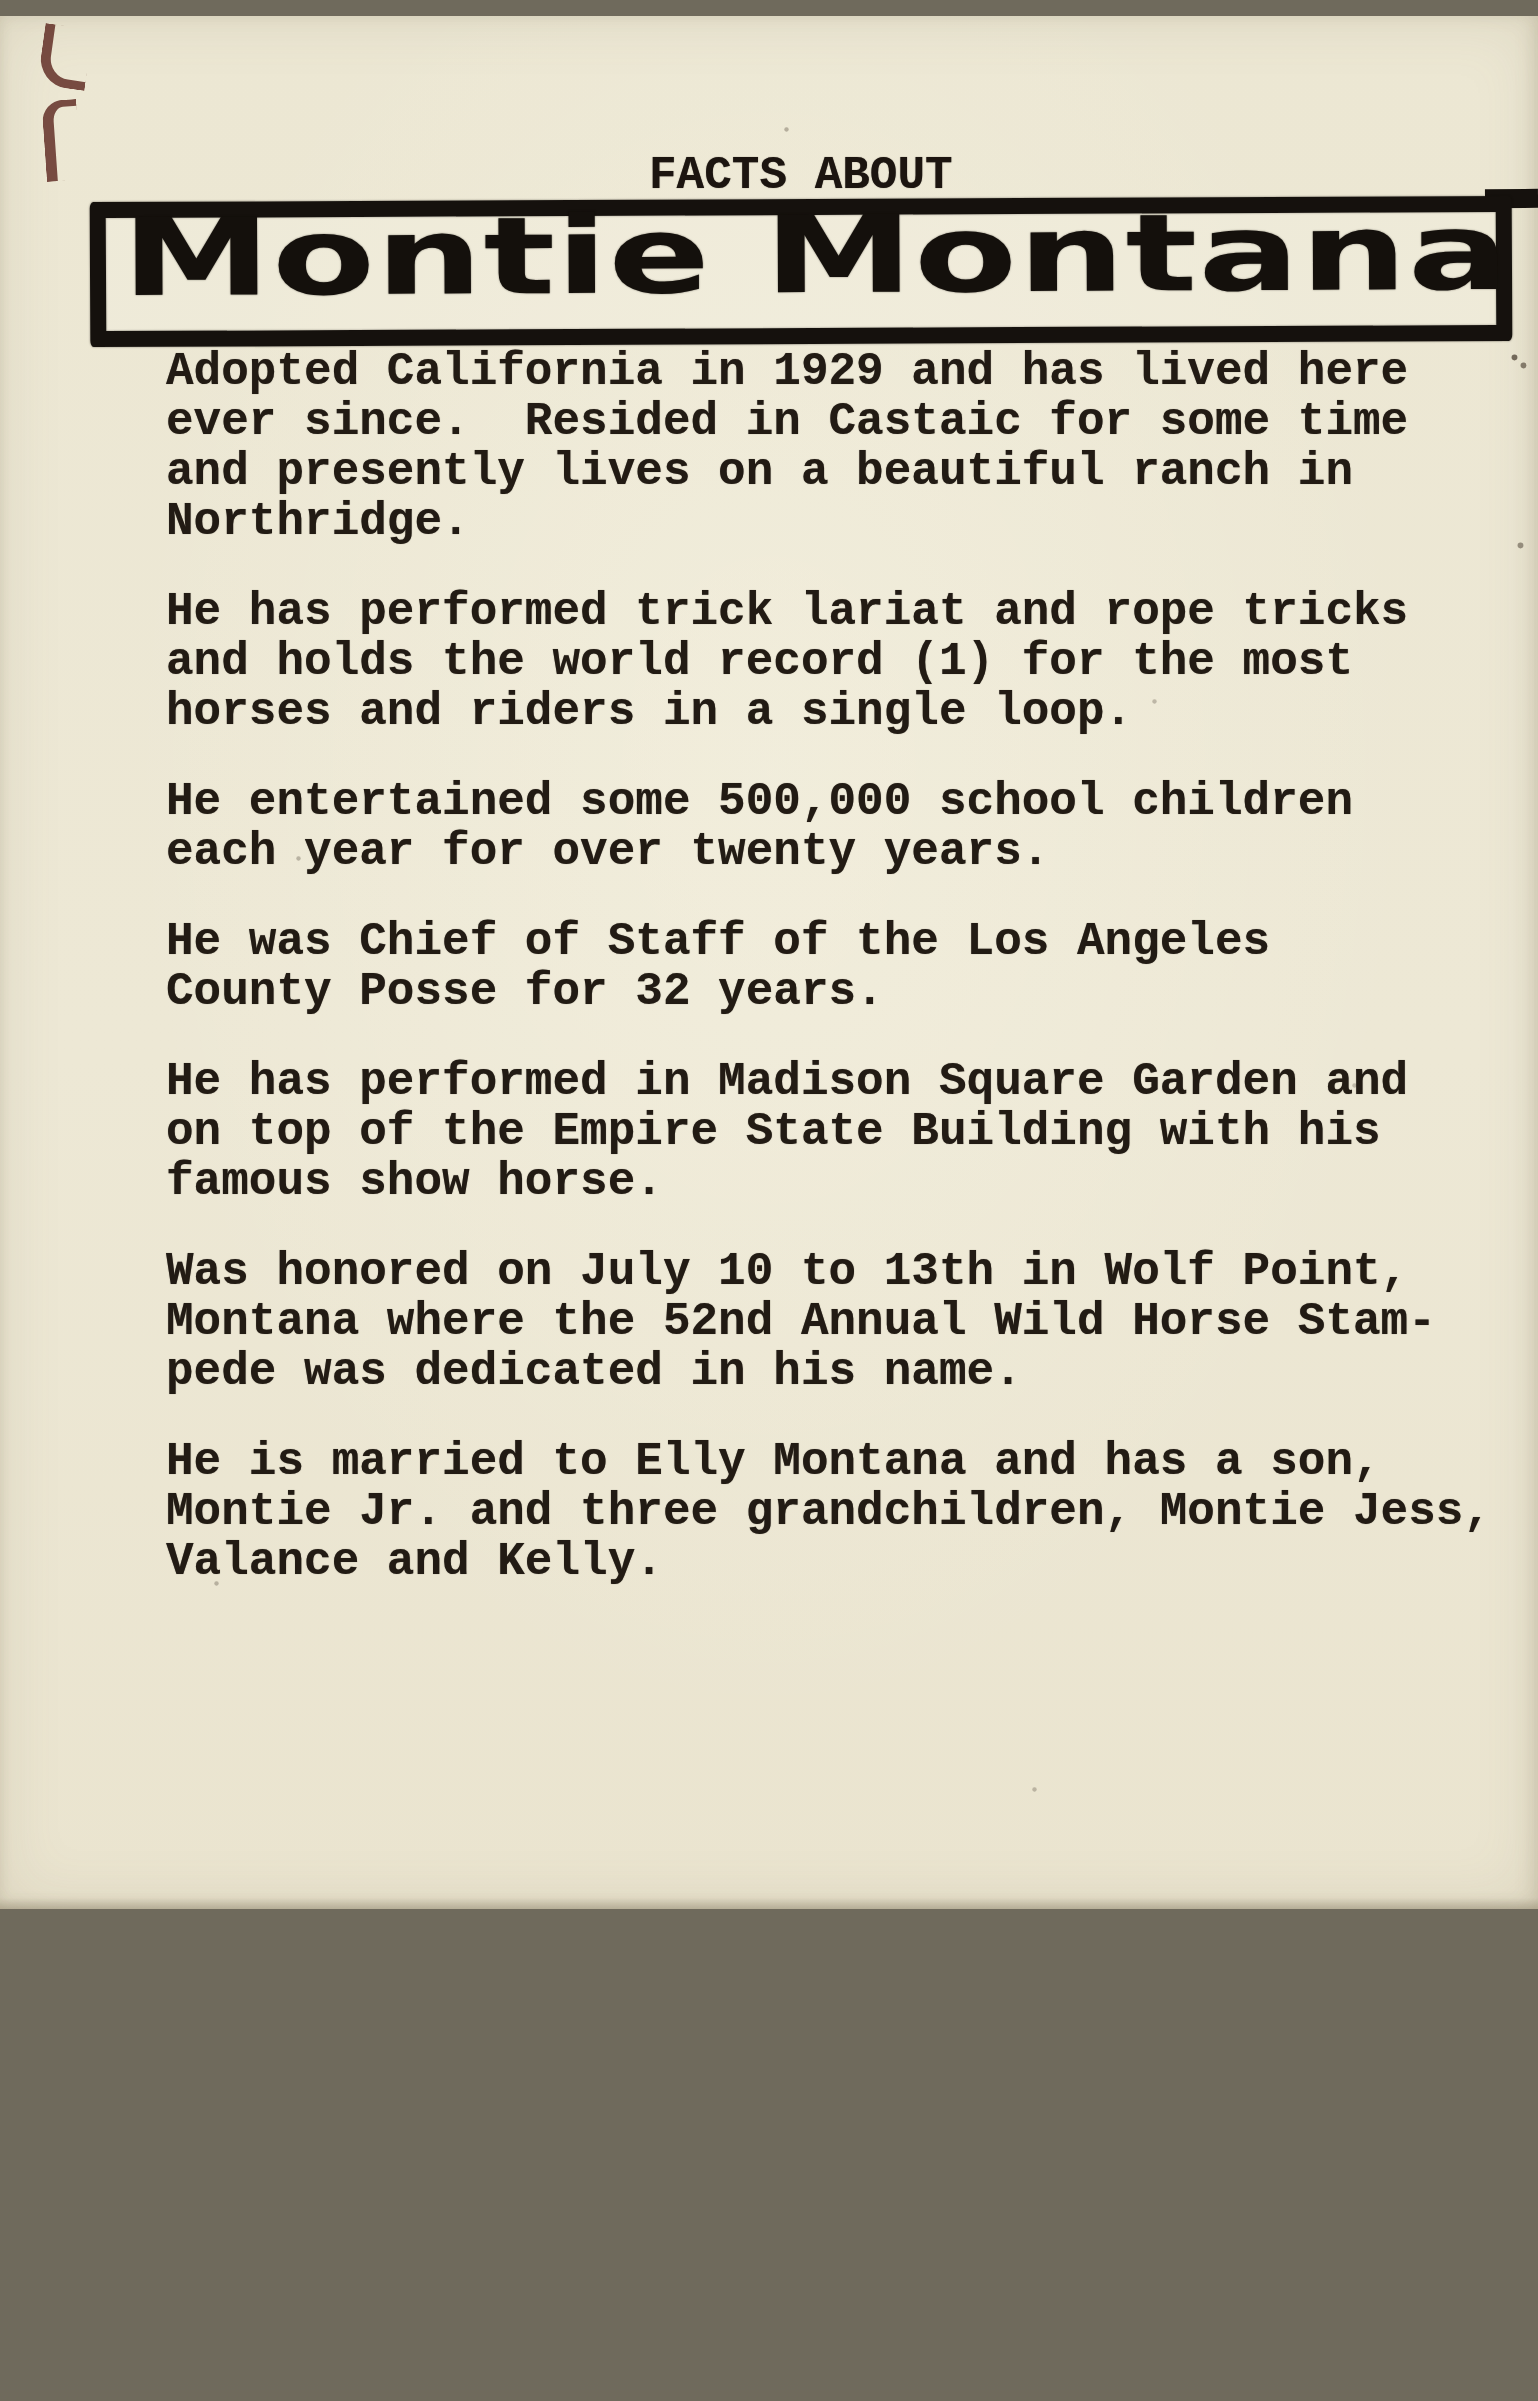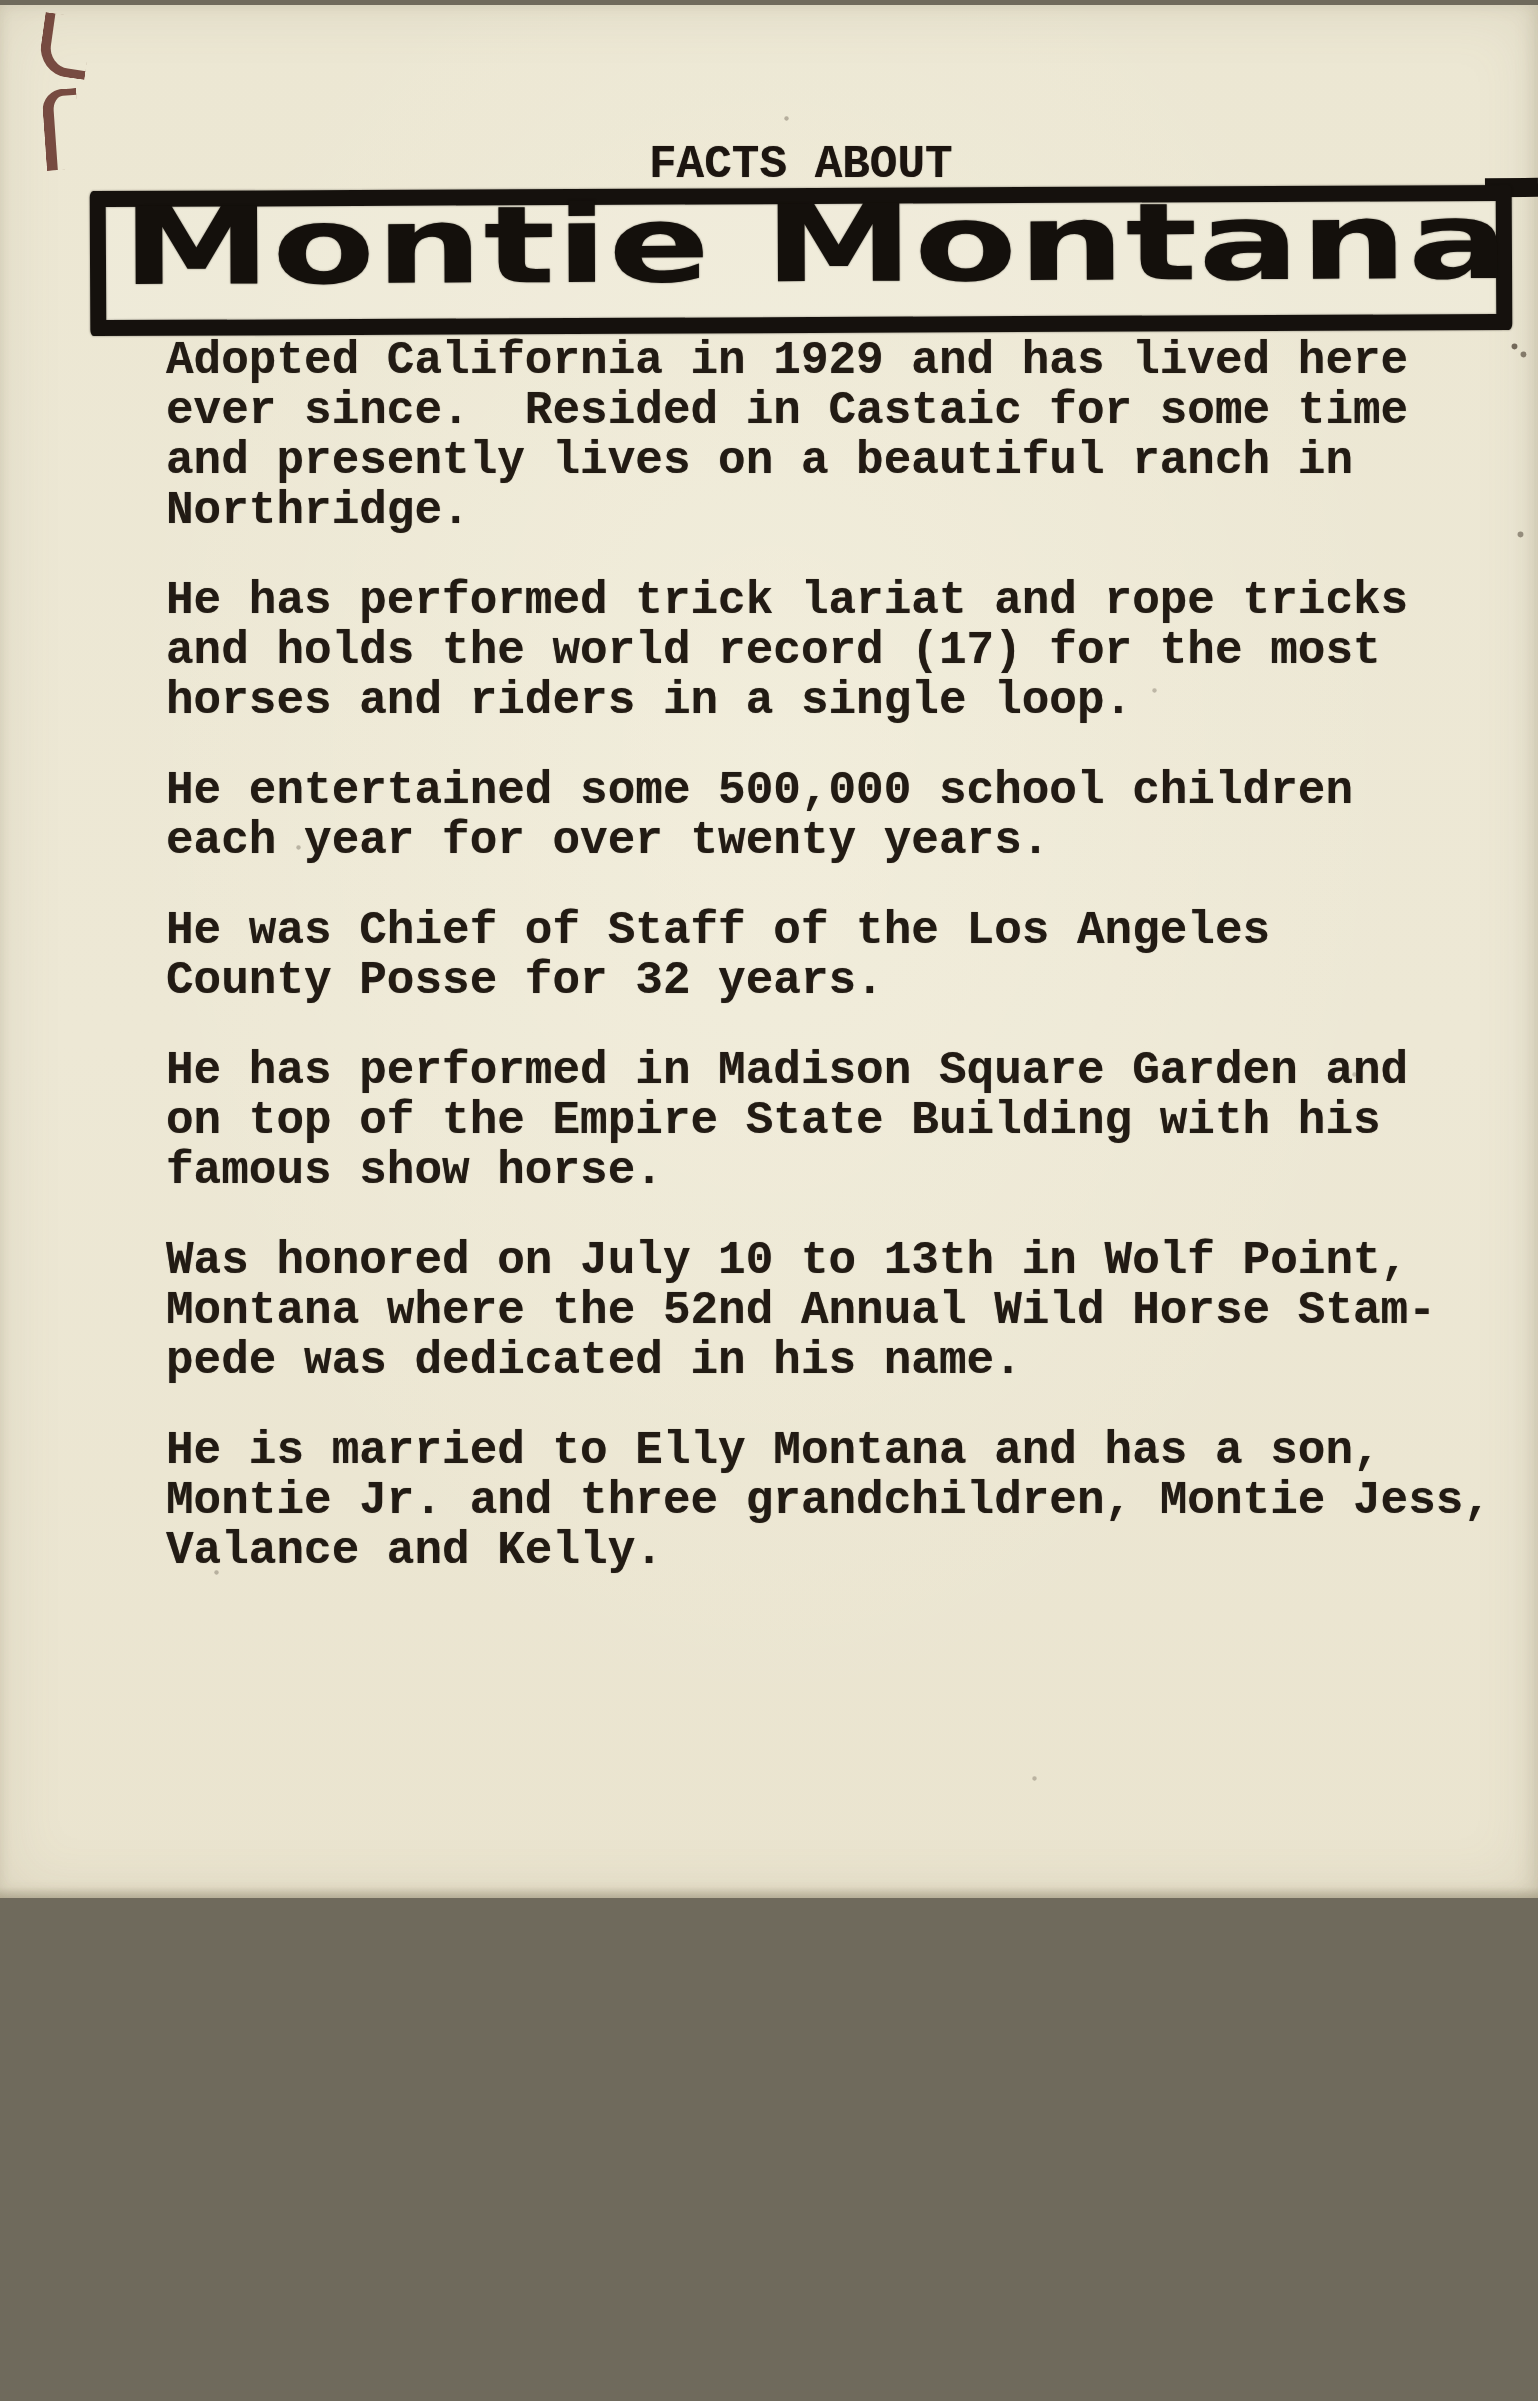--- a/index.html
+++ b/index.html
@@ -1,20 +1,20 @@
 <!DOCTYPE html>
 <html style="font-size:11.4px"><head>
 <meta charset="utf-8">
 <style>
   html, body { margin: 0; padding: 0; background: #6f6a5c; }
   .page {
     position: relative;
     width: 1538px;
     height: 1893px;
-    margin: 5px auto;
+    margin: 16px auto;
     background:
       radial-gradient(ellipse at 50% 40%, rgba(255,253,240,.25) 0%, rgba(0,0,0,0) 60%),
       linear-gradient(180deg, #ece7d3 0%, #ede8d5 55%, #eae4cf 100%);
     box-shadow:
       inset 0 0 64px rgba(120,108,75,.14),
       inset -7.1px 0 18.5px rgba(110,98,64,.10),
       inset 0 -5.7px 14.2px rgba(110,98,64,.12);
     overflow: hidden;
     font-family: "Liberation Mono", monospace;
     color: #221b14;
@@ -130,21 +130,21 @@
   <div class="title-box">
     <span class="title-text">Montie Montana</span>
   </div>
 
   <div class="body-text">
     <p>Adopted California in 1929 and has lived here
 ever since.  Resided in Castaic for some time
 and presently lives on a beautiful ranch in
 Northridge.</p>
     <p>He has performed trick lariat and rope tricks
-and holds the world record (17) for the most
+and holds the world record (1) for the most
 horses and riders in a single loop.</p>
     <p>He entertained some 500,000 school children
 each year for over twenty years.</p>
     <p>He was Chief of Staff of the Los Angeles
 County Posse for 32 years.</p>
     <p>He has performed in Madison Square Garden and
 on top of the Empire State Building with his
 famous show horse.</p>
     <p>Was honored on July 10 to 13th in Wolf Point,
 Montana where the 52nd Annual Wild Horse Stam-

